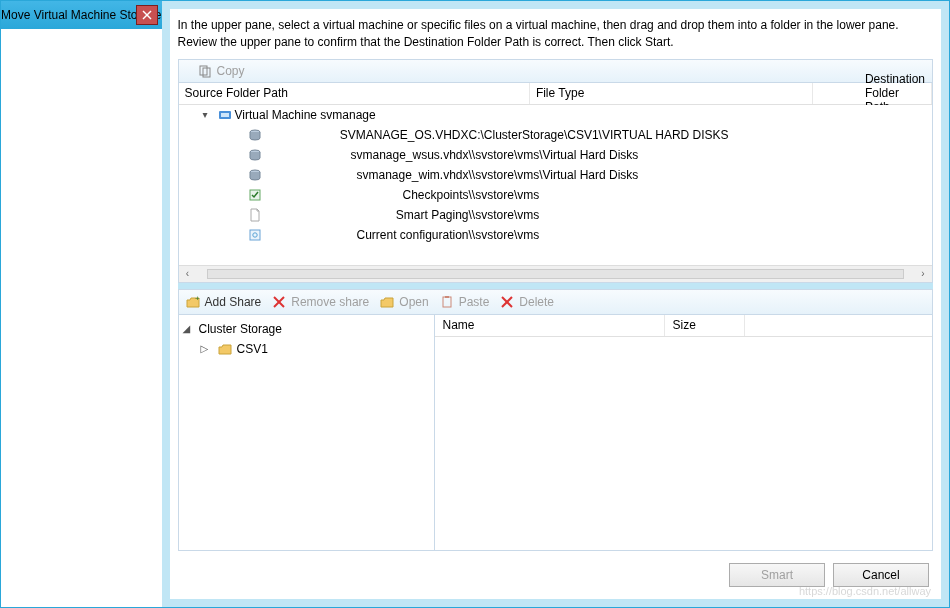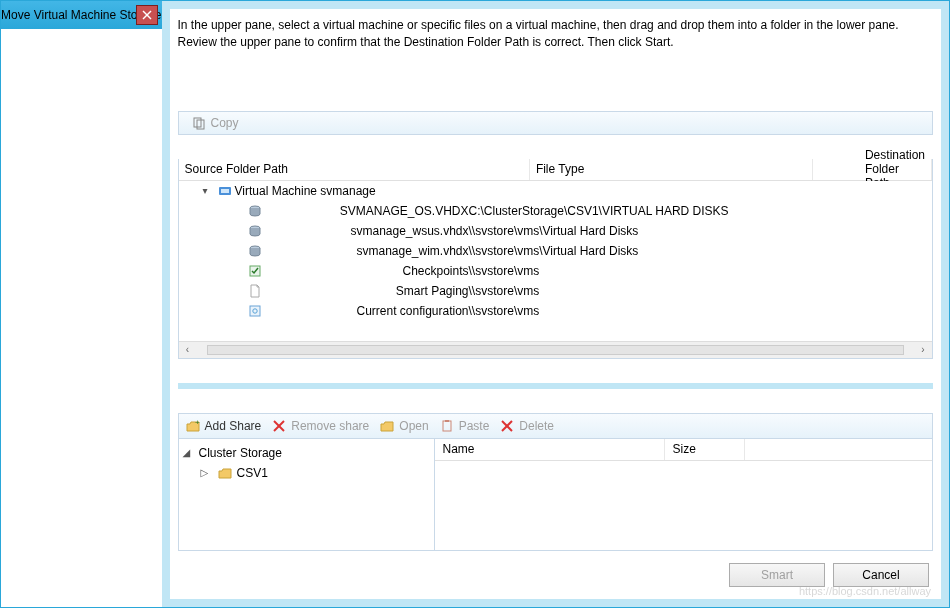--- a/index.html
+++ b/index.html
@@ -52,25 +52,24 @@
     font-size: 12px;
     line-height: 1.4;
     margin-bottom: 8px;
   }
   .toolbar {
     height: 24px;
     background: linear-gradient(#f7fbfe,#e6f2fa);
     border: 1px solid #c9d9e8;
     display: flex;
     align-items: center;
-    padding: 0 12px;
+    padding: 0 18px;
     gap: 6px;
     font-size: 12px;
     color: #888;
-    margin-top: 28px;
   }
   .toolbar .tb-item { display: flex; align-items: center; gap: 4px; color: #333; }
   .toolbar .tb-item.disabled { color: #a0a0a0; }
   .upper-pane {
     border: 1px solid #c9d9e8;
     border-top: none;
     display: flex;
     flex-direction: column;
     height: 200px;
   }
@@ -153,21 +152,21 @@
   <div class="titlebar">
     <span class="title">Move Virtual Machine Storage</span>
     <div class="close-btn">
       <svg width="10" height="10" viewBox="0 0 10 10">
           <line x1="1" y1="1" x2="9" y2="9" stroke="#fff" stroke-width="1.4"></line>
           <line x1="9" y1="1" x2="1" y2="9" stroke="#fff" stroke-width="1.4"></line>
         </svg>
     </div>
   </div>
 
-  <div class="body" style="position:relative;gap:24px;">
+  <div class="body" style="position:relative;">
 
     <div class="instructions">In the upper pane, select a virtual machine or specific files on a virtual machine, then drag and drop them into a folder in the lower pane.  Review the upper pane to confirm that the Destination Folder Path is correct. Then click Start.</div>
 
     <div class="toolbar">
       <div class="tb-item disabled">
         <span class="ico">
           <svg width="14" height="14" viewBox="0 0 14 14">
               <rect x="2" y="2" width="7" height="9" class="svg-copy" stroke-width="1"></rect>
               <rect x="5" y="4" width="7" height="9" class="svg-copy" stroke-width="1" fill="#fff"></rect>
             </svg>

